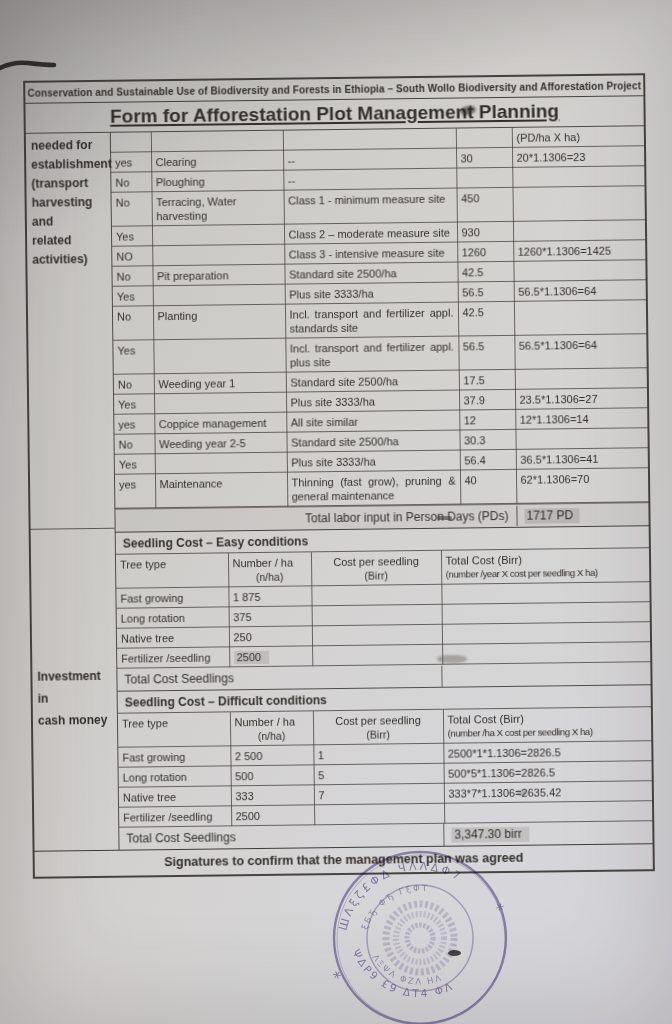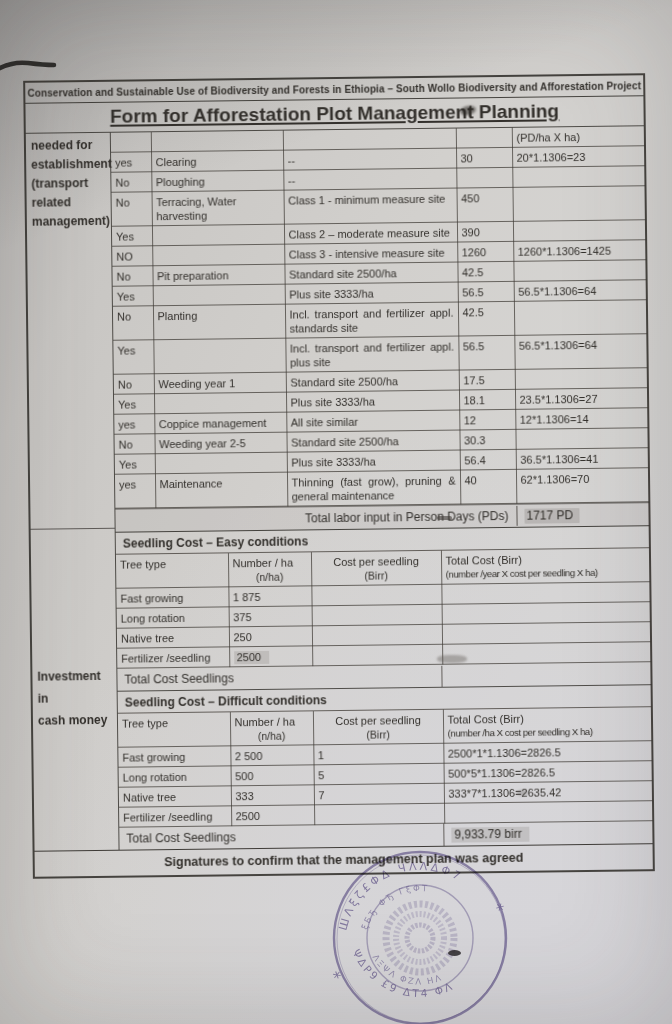--- a/index.html
+++ b/index.html
@@ -105,22 +105,23 @@
 
   <div class="band-header">Conservation and Sustainable Use of Biodiversity and Forests in Ethiopia – South Wollo Biodiversity and Afforestation Project</div>
   <div class="band-title"><span>Form for Afforestation Plot Management Planning</span></div>
 
   <div class="middle">
     <div class="side">
       <div class="blockA">
         <div>needed for</div>
         <div>establishment</div>
         <div>(transport</div>
+        <div>harvesting and</div>
         <div>related</div>
-        <div>management)</div>
+        <div>activities)</div>
       </div>
       <div class="blockB">
         <div class="l1">Investment in</div>
         <div>cash money</div>
       </div>
     </div>
 
     <div class="content">
 
       <table class="grid labor">
@@ -159,21 +160,21 @@
               <td class="c-flag">No</td>
               <td class="c-activity">Terracing, Water harvesting</td>
               <td class="c-desc">Class 1 - minimum measure site</td>
               <td class="c-pd">450</td>
               <td class="c-calc">&nbsp;</td>
             </tr>
             <tr>
               <td class="c-flag">Yes</td>
               <td class="c-activity">&nbsp;</td>
               <td class="c-desc">Class 2 – moderate measure site</td>
-              <td class="c-pd">390</td>
+              <td class="c-pd">930</td>
               <td class="c-calc">&nbsp;</td>
             </tr>
             <tr>
               <td class="c-flag">NO</td>
               <td class="c-activity">&nbsp;</td>
               <td class="c-desc">Class 3 - intensive measure site</td>
               <td class="c-pd">1260</td>
               <td class="c-calc">1260*1.1306=1425</td>
             </tr>
             <tr>
@@ -208,21 +209,21 @@
               <td class="c-flag">No</td>
               <td class="c-activity">Weeding year 1</td>
               <td class="c-desc">Standard site 2500/ha</td>
               <td class="c-pd">17.5</td>
               <td class="c-calc">&nbsp;</td>
             </tr>
             <tr>
               <td class="c-flag">Yes</td>
               <td class="c-activity">&nbsp;</td>
               <td class="c-desc">Plus site 3333/ha</td>
-              <td class="c-pd">18.1</td>
+              <td class="c-pd">37.9</td>
               <td class="c-calc">23.5*1.1306=27</td>
             </tr>
             <tr>
               <td class="c-flag">yes</td>
               <td class="c-activity">Coppice management</td>
               <td class="c-desc">All site similar</td>
               <td class="c-pd">12</td>
               <td class="c-calc">12*1.1306=14</td>
             </tr>
             <tr>
@@ -362,21 +363,21 @@
             <tr>
               <td class="c-tree">Fertilizer /seedling</td>
               <td class="c-number">2500</td>
               <td class="c-cost">&nbsp;</td>
               <td class="c-total">&nbsp;</td>
             </tr>
           </tbody>
       </table>
       <div class="costTotal last">
         <div class="lbl">Total Cost Seedlings</div>
-        <div class="val"><span class="hl2">9,933.79 birr</span></div>
+        <div class="val"><span class="hl2">3,347.30 birr</span></div>
       </div>
 
     </div>
   </div>
 
   <div class="signatures">Signatures to confirm that the management plan was agreed</div>
 </div>
 
 <div class="title-smudge"></div>
 <div class="dash-smudge"></div>

